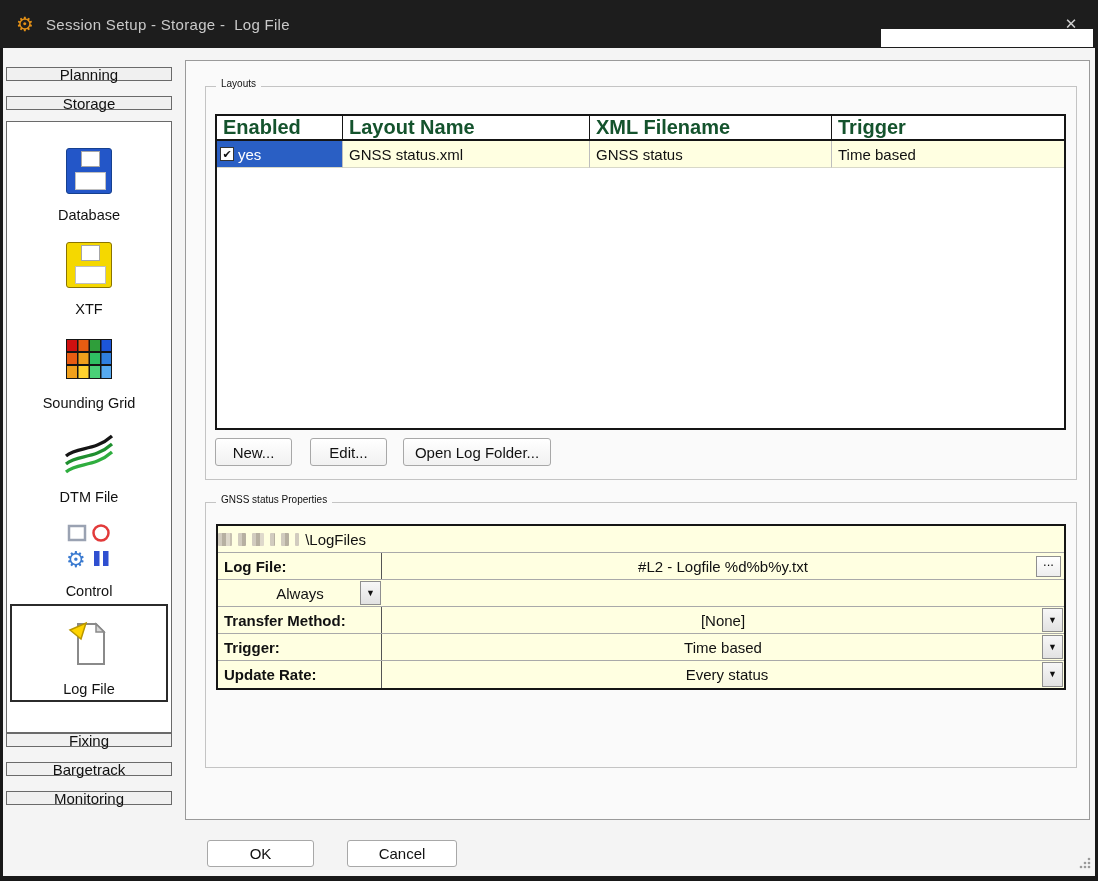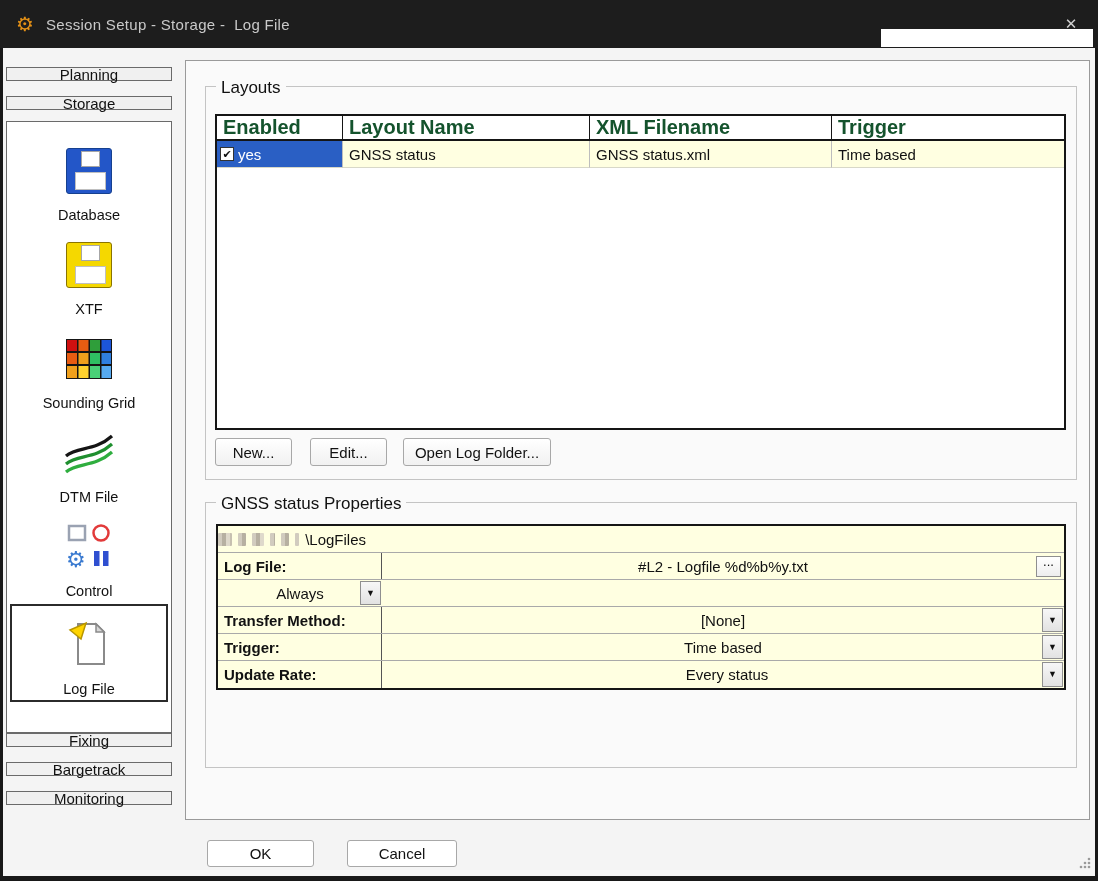--- a/index.html
+++ b/index.html
@@ -26,21 +26,21 @@
   .side-item.selected{border:2px solid #2b2b2b;}
   
   .floppy{width:46px;height:46px;border-radius:3px;position:relative;box-sizing:border-box;}
   .floppy.blue{background:#2356c8;border:1px solid #16408f;}
   .floppy.yellow{background:#f5d800;border:1px solid #8a7400;}
   .floppy .shutter{position:absolute;top:2px;left:14px;width:17px;height:14px;background:#ffffff;border:1px solid rgba(0,0,0,.35);}
   .floppy .label{position:absolute;bottom:3px;left:8px;width:29px;height:16px;background:#ffffff;border:1px solid rgba(0,0,0,.25);}
   
   .main{position:absolute;left:185px;top:60px;width:905px;height:760px;background:#fafafa;border:1px solid #9a9a9a;box-sizing:border-box;}
   .group{position:absolute;border:1px solid #c4c4c4;box-sizing:border-box;}
-  .group>.glabel{position:absolute;top:-9px;left:10px;background:#fafafa;padding:0 5px;font-size:17px;color:#111;}
+  .group>.glabel{position:absolute;top:-9px;left:10px;background:#fafafa;padding:0 5px;font-size:10px;color:#111;}
   
   .ltable{position:absolute;left:215px;top:114px;width:851px;height:316px;border:2px solid #151515;background:#ffffff;box-sizing:border-box;}
   .lhead,.lrow{display:grid;grid-template-columns:126px 247px 242px 1fr;}
   .lhead{height:23px;border-bottom:2px solid #151515;}
   .hcell{font-weight:bold;font-size:20px;color:#14532d;padding-left:6px;line-height:22px;border-right:1px solid #151515;box-sizing:border-box;overflow:hidden;}
   .hcell:last-child{border-right:none;}
   .lrow{height:27px;background:#ffffe1;}
   .cell{font-size:15px;color:#111;padding-left:6px;display:flex;align-items:center;border-right:1px solid #bdbdbd;border-bottom:1px solid #d8d8c8;box-sizing:border-box;overflow:hidden;}
   .cell:last-child{border-right:none;}
   .enabled-cell{background:#2a5fc4;color:#ffffff;padding-left:3px;}
@@ -186,22 +186,22 @@
     <div class="hcell">XML Filename</div>
     <div class="hcell">Trigger</div>
   </div>
   <div class="lrow">
     <div class="cell enabled-cell">
       <span class="cb">
         <i>✔</i>
       </span>
       <span>yes</span>
     </div>
+    <div class="cell">GNSS status.xml</div>
     <div class="cell">GNSS status</div>
-    <div class="cell">GNSS status.xml</div>
     <div class="cell">Time based</div>
   </div>
 </div>
 
 <div class="btn" style="left:215px;top:438px;width:77px;">
     <span>New...</span>
   </div>
 <div class="btn" style="left:310px;top:438px;width:77px;">
     <span>Edit...</span>
   </div>

